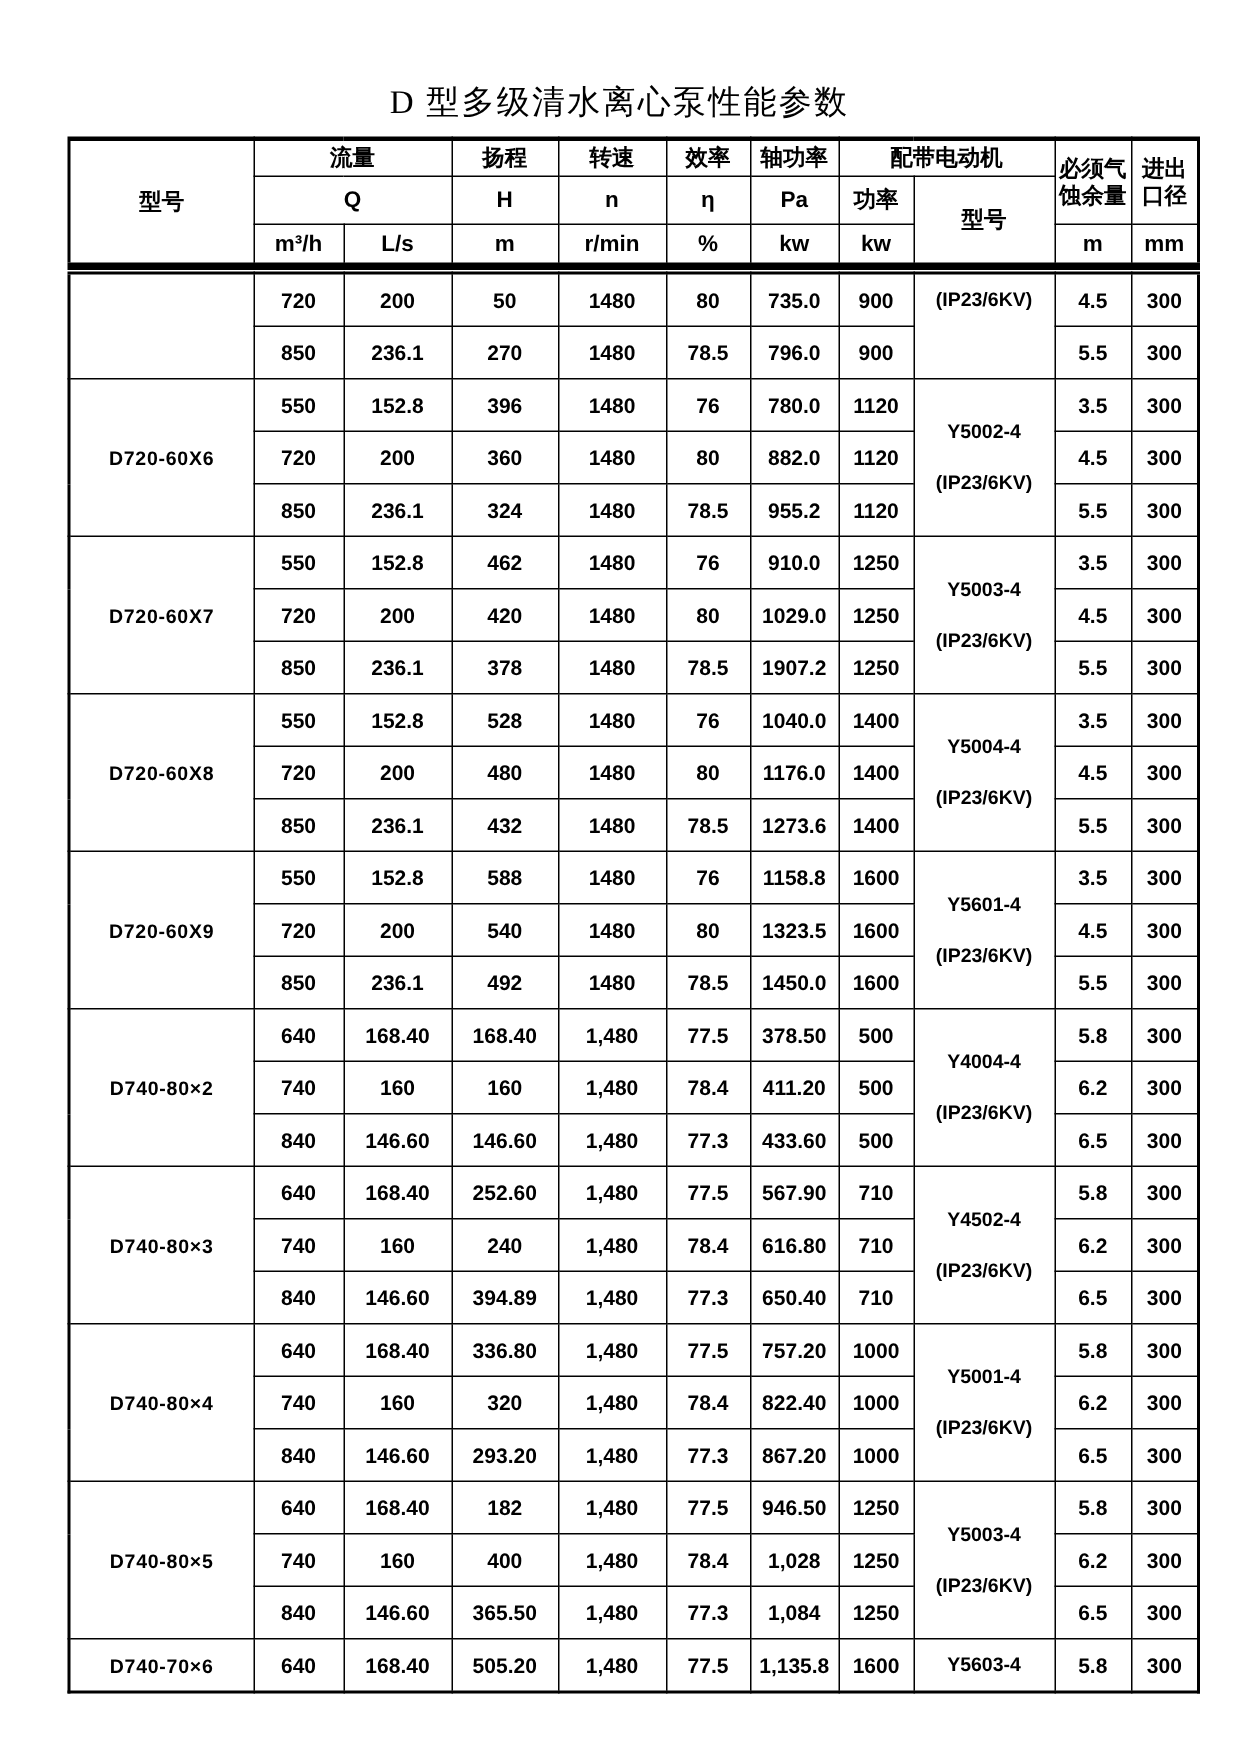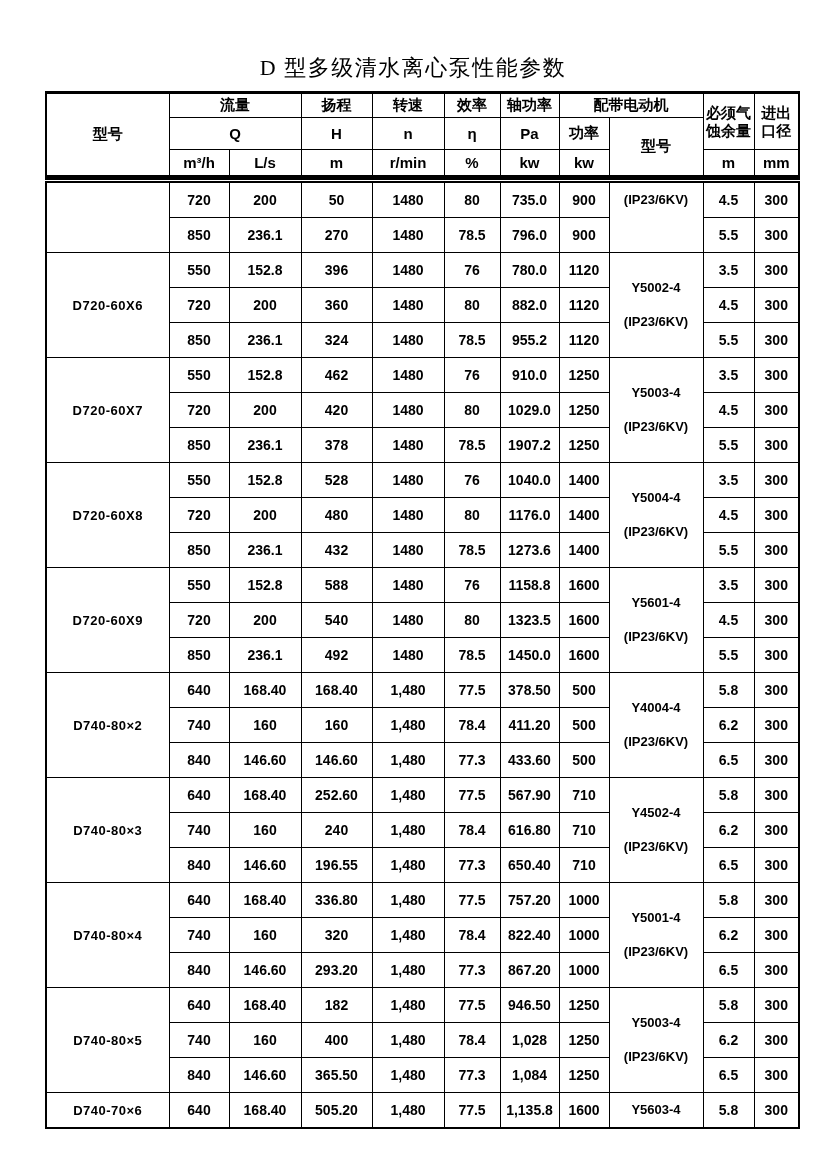--- a/index.html
+++ b/index.html
@@ -364,21 +364,21 @@
           <td>1,480</td>
           <td>78.4</td>
           <td>616.80</td>
           <td>710</td>
           <td>6.2</td>
           <td>300</td>
         </tr>
         <tr>
           <td>840</td>
           <td>146.60</td>
-          <td>196.55</td>
+          <td>394.89</td>
           <td>1,480</td>
           <td>77.3</td>
           <td>650.40</td>
           <td>710</td>
           <td>6.5</td>
           <td>300</td>
         </tr>
         <tr>
           <td class="model" rowspan="3">D740-80×4</td>
           <td>640</td>

